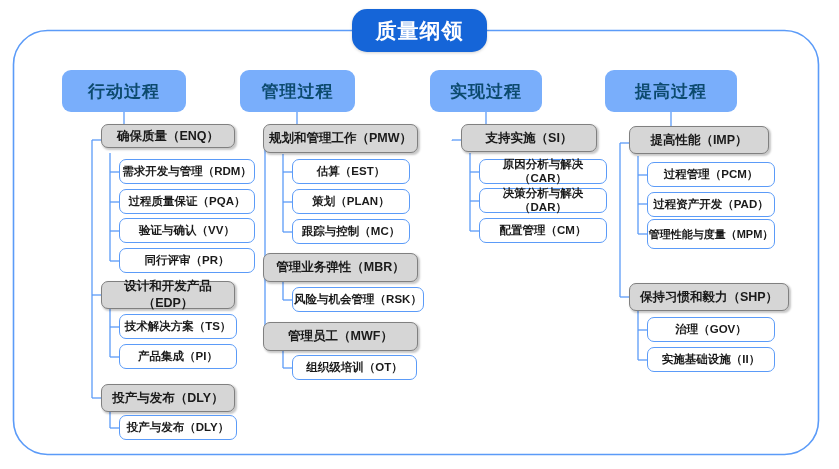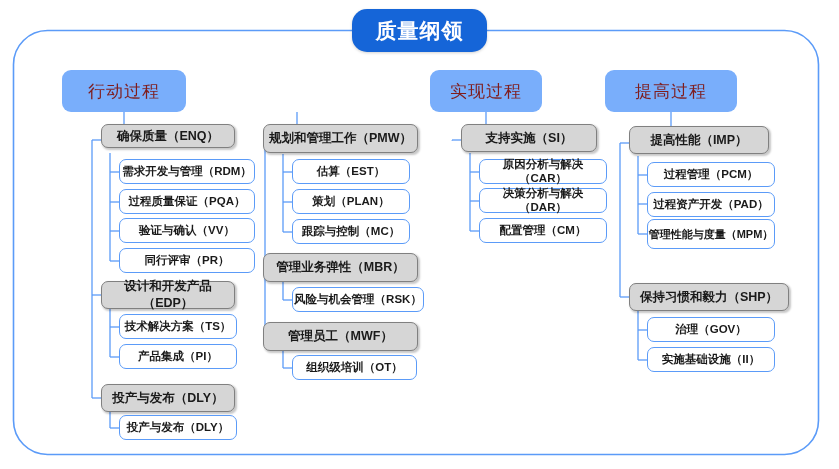--- a/index.html
+++ b/index.html
@@ -12,22 +12,22 @@
   #svg-layer{position:absolute;left:0;top:0;width:839px;height:469px;pointer-events:none;}
 
   .node{position:absolute;box-sizing:border-box;display:flex;align-items:center;justify-content:center;text-align:center;}
 
   .title-node{
     background:#1565d8;color:#ffffff;border-radius:15px;
     font-size:21px;font-weight:700;letter-spacing:1px;
     box-shadow:0 1px 3px rgba(0,0,0,.18);
   }
   .cat-node{
-    background:#79aefb;color:#7f1d1d;border-radius:9px;
-    font-size:17px;font-weight:400;letter-spacing:1px;
+    background:#79aefb;color:#0c4a6e;border-radius:9px;
+    font-size:17px;font-weight:700;letter-spacing:1px;
   }
   .group-node{
     background:#d6d6d6;color:#1a1a1a;border:1px solid #808080;border-radius:7px;
     font-size:12.5px;font-weight:700;
     box-shadow:1.5px 1.5px 2px rgba(0,0,0,.22);
   }
   .leaf-node{
     background:#ffffff;color:#1a1a1a;border:1px solid #5b9bf8;border-radius:7px;
     font-size:11.5px;font-weight:700;line-height:1.15;
   }
@@ -100,20 +100,21 @@
 
       <path d="M638 310 L638 360"></path>
       <path d="M638 330 L647 330"></path>
       <path d="M638 360 L647 360"></path>
     </g>
   </svg>
 
   <div class="node title-node" style="left:352px;top:9px;width:135px;height:43px;">质量纲领</div>
 
   <div class="node cat-node" style="left:62px;top:70px;width:124px;height:42px;">行动过程</div>
+  <div class="node cat-node" style="left:240px;top:70px;width:115px;height:42px;">管理过程</div>
   <div class="node cat-node" style="left:430px;top:70px;width:112px;height:42px;">实现过程</div>
   <div class="node cat-node" style="left:605px;top:70px;width:132px;height:42px;">提高过程</div>
 
   <div class="node group-node" style="left:101px;top:124px;width:134px;height:24px;">确保质量（ENQ）</div>
   <div class="node leaf-node" style="left:119px;top:159px;width:136px;height:25px;">需求开发与管理（RDM）</div>
   <div class="node leaf-node" style="left:119px;top:189px;width:136px;height:25px;">过程质量保证（PQA）</div>
   <div class="node leaf-node" style="left:119px;top:218px;width:136px;height:25px;">验证与确认（VV）</div>
   <div class="node leaf-node" style="left:119px;top:248px;width:136px;height:25px;">同行评审（PR）</div>
 
   <div class="node group-node" style="left:101px;top:281px;width:134px;height:28px;">设计和开发产品（EDP）</div>

